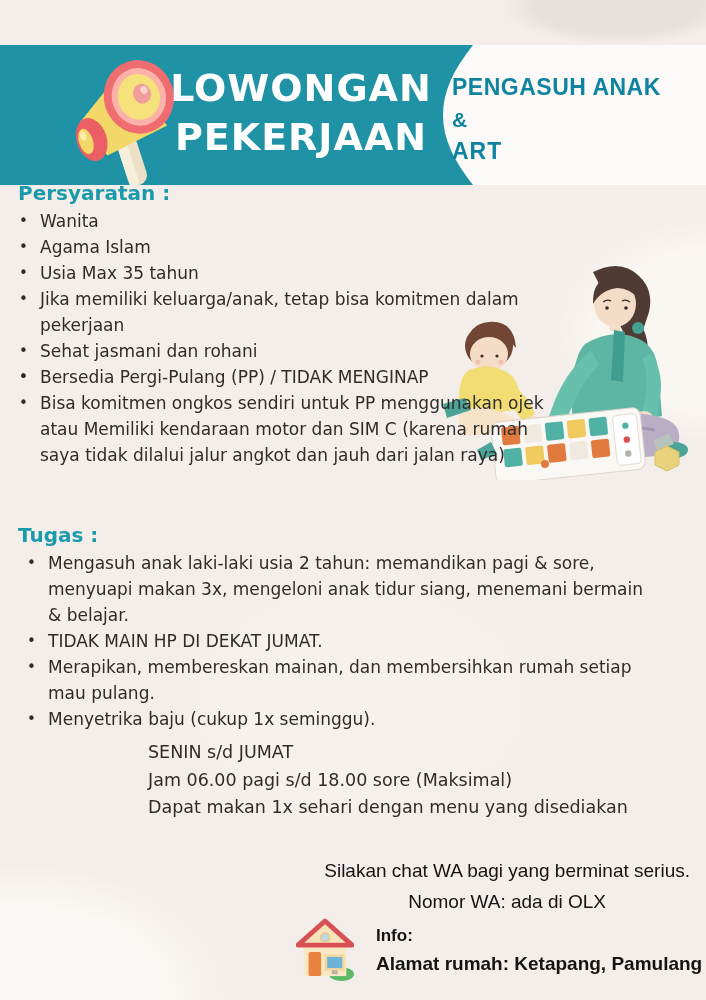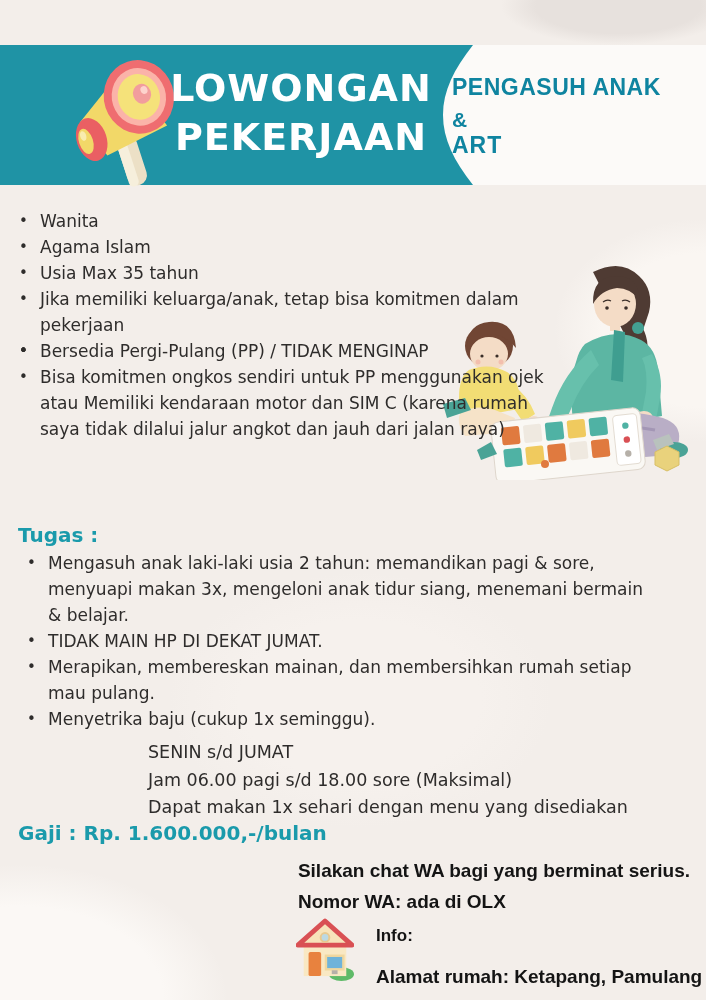--- a/index.html
+++ b/index.html
@@ -28,21 +28,21 @@
     text-align:center;color:#ffffff;font-weight:bold;
     font-size:38px;line-height:49px;letter-spacing:1px;margin-left:14px;
   }
   .role{
     position:absolute;left:452px;top:74px;width:244px;
     text-align:left;color:#0f84a0;font-weight:bold;
     font-family:"Liberation Sans",sans-serif;
   }
   .role .r1{font-size:23px;letter-spacing:.5px;}
   .role .r2{font-size:21px;margin-top:7px;}
-  .role .r3{font-size:23px;margin-top:0;letter-spacing:1px;}
+  .role .r3{font-size:23px;margin-top:6px;letter-spacing:1px;}
   
   .sec-heading{
     position:absolute;left:18px;color:var(--heading);
     font-weight:bold;font-size:20px;
   }
   ul.req{position:absolute;left:18px;top:208px;list-style:none;width:600px;}
   ul.tasks{position:absolute;left:26px;top:550px;list-style:none;width:670px;}
   li.item{
     position:relative;padding-left:22px;color:var(--body);
     font-size:17px;line-height:26px;white-space:pre-line;
@@ -55,29 +55,29 @@
   .harikerja-lines{
     position:absolute;left:148px;top:739px;color:var(--body);
     font-size:17.5px;line-height:27.5px;
   }
   .gaji{
     position:absolute;left:18px;top:821px;color:var(--heading);
     font-weight:bold;font-size:20px;
   }
   
   .contact{
-    position:absolute;right:16px;top:855px;text-align:left;
-    color:var(--footer);font-weight:bold;font-size:19px;line-height:31px;
+    position:absolute;right:16px;top:855px;text-align:center;
+    color:var(--footer);font-weight:normal;font-size:19px;line-height:31px;
     font-family:"Liberation Sans",sans-serif;
   }
   .info-row{position:absolute;left:296px;top:916px;display:flex;}
   .house{margin-right:22px;}
   .info-text{padding-top:10px;color:var(--footer);font-family:"Liberation Sans",sans-serif;}
   .info-label{font-weight:bold;font-size:17px;}
-  .info-address{font-weight:bold;font-size:19px;margin-top:20px;}
+  .info-address{font-weight:bold;font-size:19px;margin-top:7px;}
   .illu{position:absolute;left:425px;top:252px;}
 </style>
 </head>
 <body>
 
 <div class="page">
 
   <svg class="banner-svg" width="706" height="140" viewBox="0 0 706 140">
     <ellipse cx="600" cy="70" rx="170" ry="135" fill="#fcfaf8"></ellipse>
     <path d="M0 0 H473 C454 24 443 46 443 70 C443 94 454 116 473 140 H0 Z" fill="#1f93a5"></path>
@@ -166,27 +166,28 @@
       <circle cx="202" cy="193" r="3.2" fill="#d95054"></circle>
       <circle cx="202" cy="207" r="3.2" fill="#b6b0a8"></circle>
     </g>
 
     <path d="M52 198 l14 -8 6 12 -16 6z" fill="#4aa396"></path>
     <path d="M228 188 l16 -6 5 10 -17 6z" fill="#b9c2bd"></path>
     <polygon points="242,194 254,200 254,213 242,219 230,213 230,200" fill="#e9d27c" stroke="#d8bf66"></polygon>
     <circle cx="120" cy="212" r="4" fill="#e07a3f"></circle>
   </svg>
 
+  <div class="sec-heading" style="top:181px">Persyaratan :</div>
   <ul class="req">
     <li class="item"><span class="bullet">•</span><span>Wanita</span></li>
     <li class="item"><span class="bullet">•</span><span>Agama Islam</span></li>
     <li class="item"><span class="bullet">•</span><span>Usia Max 35 tahun</span></li>
     <li class="item"><span class="bullet">•</span><span>Jika memiliki keluarga/anak, tetap bisa komitmen dalam
 pekerjaan</span></li>
-    <li class="item"><span class="bullet">•</span></li>
+    <li class="item"><span class="bullet">•</span><span>Sehat jasmani dan rohani</span></li>
     <li class="item"><span class="bullet">•</span></li>
     <li class="item"><span class="bullet">•</span><span>Bersedia Pergi-Pulang (PP) / TIDAK MENGINAP</span></li>
     <li class="item"><span class="bullet">•</span><span>Bisa komitmen ongkos sendiri untuk PP menggunakan ojek
 atau Memiliki kendaraan motor dan SIM C (karena rumah
 saya tidak dilalui jalur angkot dan jauh dari jalan raya)</span></li>
   </ul>
 
   <div class="sec-heading" style="top:523px">Tugas :</div>
   <ul class="tasks">
     <li class="item"><span class="bullet">•</span><span>Mengasuh anak laki-laki usia 2 tahun: memandikan pagi &amp; sore,
@@ -197,21 +198,20 @@
 mau pulang.</span></li>
     <li class="item"><span class="bullet">•</span><span>Menyetrika baju (cukup 1x seminggu).</span></li>
   </ul>
 
   <div class="harikerja-lines">
     <div>SENIN s/d JUMAT</div>
     <div>Jam 06.00 pagi s/d 18.00 sore (Maksimal)</div>
     <div>Dapat makan 1x sehari dengan menu yang disediakan</div>
   </div>
 
-  <div class="gaji">Gaji : Rp. 1.600.000,-/bulan</div>
 
   <div class="contact">
     <div>Silakan chat WA bagi yang berminat serius.</div>
     <div>Nomor WA: ada di OLX</div>
   </div>
 
   <div class="info-row">
     <svg class="house" width="58" height="66" viewBox="0 0 60 68">
       <ellipse cx="47" cy="60" rx="13" ry="7" fill="#5fba68"></ellipse>
       <rect x="8" y="27" width="44" height="35" fill="#f9e8c3"></rect>

